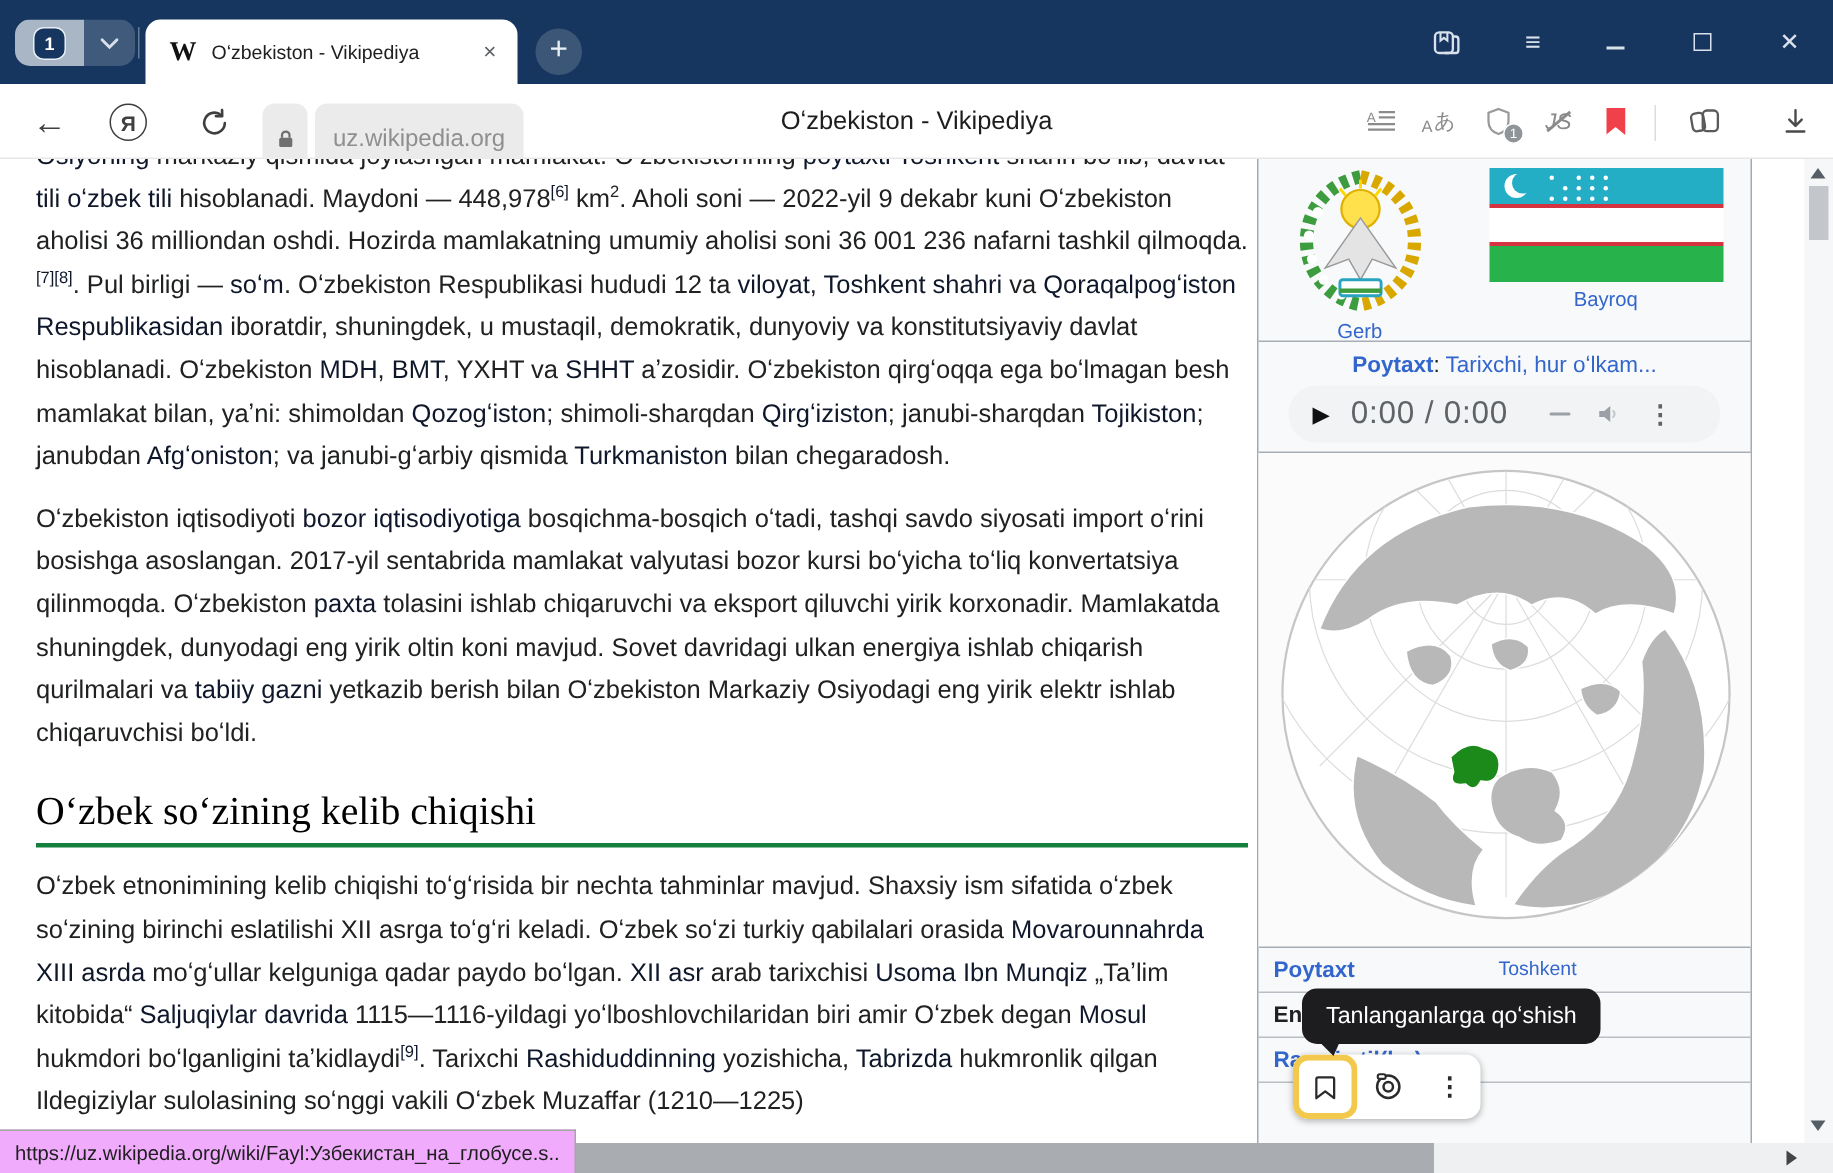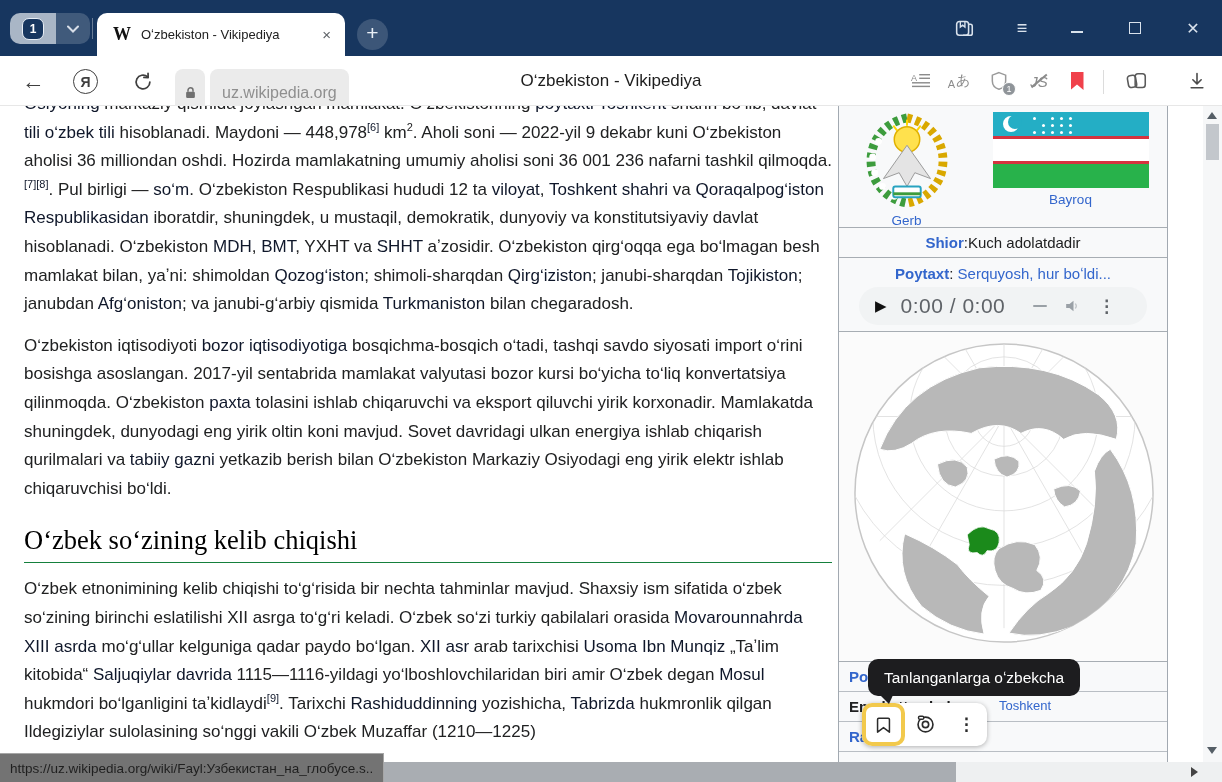--- a/index.html
+++ b/index.html
@@ -52,21 +52,21 @@
   .t-divider { position:absolute; left:1103px; top:14px; width:1px; height:24px; background:#dcdcdc; }
   .i-coll { left:1124px; }
   .i-down { left:1184px; }
 
   
   .content { position:absolute; left:0; top:106px; width:1222px; height:656px; background:#fff; overflow:hidden; }
   .article { position:absolute; left:24px; top:-16px; width:808px; color:#202122; }
   .article p { font-size:17px; line-height:28.6px; margin-bottom:13px; }
   .article sup { font-size:11px; line-height:0; }
   .wlink { color:#0f172a; cursor:pointer; }
-  .article h2 { font-family:"Liberation Serif", serif; font-weight:normal; font-size:26.5px; color:#000; margin:22px 0 12px; padding-bottom:6px; border-bottom:1px solid #15803d; }
+  .article h2 { font-family:"Liberation Serif", serif; font-weight:normal; font-size:26.5px; color:#000; margin:22px 0 12px; padding-bottom:6px; border-bottom:3px solid #15803d; }
 
   
   .infobox { position:absolute; left:838px; top:0; width:330px; height:700px; background:#f8f9fa; border-left:1px solid #a2a9b1; border-right:1px solid #a2a9b1; font-size:14.5px; color:#202122; }
   .ib-sec { border-bottom:1px solid #a7adb3; }
   .ib-images { height:122px; display:flex; justify-content:space-around; align-items:flex-start; padding-top:3px; }
   .img-col { display:flex; flex-direction:column; align-items:center; }
   .caption { font-size:13.5px; color:#3366cc; margin-top:4px; cursor:pointer; }
   .flagbox { position:relative; width:156px; height:76px; margin-top:3px; cursor:pointer;
     background:linear-gradient(to bottom,#24aec5 0 32%,#d5333f 32% 35%,#ffffff 35% 65%,#d5333f 65% 68%,#28b24b 68% 100%); }
   .crescent { position:absolute; left:10px; top:4px; width:16px; height:16px; border-radius:50%; background:#fff; }
@@ -102,21 +102,21 @@
   .ab-btn.hl { box-shadow:inset 0 0 0 4px #f2c94c; border-radius:10px; width:43px; }
 
   
   .vscroll { position:absolute; left:1203px; top:106px; width:19px; height:656px; background:#f6f7f8; z-index:20; }
   .vs-up { position:absolute; top:6px; left:4px; width:0; height:0; border-left:5.5px solid transparent; border-right:5.5px solid transparent; border-bottom:7px solid #555e66; cursor:pointer; }
   .vs-thumb { position:absolute; top:18px; left:3px; width:13px; height:36px; background:#c3c7cc; cursor:grab; }
   .vs-down { position:absolute; bottom:8px; left:4px; width:0; height:0; border-left:5.5px solid transparent; border-right:5.5px solid transparent; border-top:7px solid #555e66; cursor:pointer; }
   .hscroll { position:absolute; left:0; top:762px; width:1222px; height:20px; background:#eef0f1; z-index:20; }
   .hs-thumb { position:absolute; left:0; top:0; width:956px; height:20px; background:#a9adb2; cursor:grab; }
   .hs-right { position:absolute; right:24px; top:5px; width:0; height:0; border-top:5.5px solid transparent; border-bottom:5.5px solid transparent; border-left:7px solid #444; cursor:pointer; }
-  .statusbar { position:absolute; left:0; top:753px; height:29px; background:#737373; border:1px solid #a6a6a6; border-left:none; border-bottom:none; display:flex; align-items:center; padding:0 10px; z-index:50; }
+  .statusbar { position:absolute; left:0; top:753px; height:29px; background:#f0abfc; border:1px solid #a6a6a6; border-left:none; border-bottom:none; display:flex; align-items:center; padding:0 10px; z-index:50; }
   .statusbar span { font-size:13.5px; color:#1f1f1f; white-space:nowrap; }
 </style>
 </head>
 <body>
 
 <div class="window">
 
   <div class="titlebar">
     <div class="tabgroup">
       <div class="tg-left">
@@ -247,28 +247,23 @@
         </div>
         <div class="img-col">
           <div class="flagbox">
             <div class="crescent"></div>
             <div class="stars"></div>
           </div>
           <div class="caption">Bayroq</div>
         </div>
       </div>
 
-      <div class="ib-sec ib-motto">
-        <span class="ib-label">Shior</span>
-          <span>: </span>
-          <span>Kuch adolatdadir</span>
-      </div>
 
       <div class="ib-sec ib-anthem">
-        <span class="ib-label">Poytaxt</span><span>: </span><span class="anthem-link">Serquyosh, hur boʻldi...</span>
+        <span class="ib-label">Poytaxt</span><span>: </span><span class="anthem-link">Tarixchi, hur oʻlkam...</span>
         <div class="player">
           <span class="play-btn">▶</span>
           <span class="ptime">0:00 / 0:00</span>
           <div class="vol-dash"></div>
           <div class="speaker">
             <svg width="17" height="16" viewBox="0 0 24 24">
               <path d="M4 9 H9 L15 4 V20 L9 15 H4 Z" fill="#9aa0a6"></path>
               <path d="M18 9 a4.5 4.5 0 0 1 0 6" fill="none" stroke="#c4c7cb" stroke-width="2" stroke-linecap="round"></path>
             </svg>
           </div>
@@ -327,21 +322,21 @@
           <div class="cell-l plain">Eng katta shahar</div>
           <div class="cell-v">Toshkent</div>
         </div>
         <div class="ib-row">
           <div class="cell-l link">Rasmiy til(lar)</div>
         </div>
       </div>
     </div>
 
     <div class="tooltip">
-        <span>Tanlanganlarga oʻzbekcha</span>
+        <span>Tanlanganlarga qoʻshish</span>
       </div>
     <div class="actionbar">
       <div class="ab-btn hl">
         <svg width="19" height="20" viewBox="0 0 24 24">
           <path d="M6 3.5 H18 A1.5 1.5 0 0 1 19.5 5 V21 L12 15.2 L4.5 21 V5 A1.5 1.5 0 0 1 6 3.5 Z" fill="none" stroke="#2b2b2b" stroke-width="1.9" stroke-linejoin="round"></path>
         </svg>
       </div>
       <div class="ab-btn">
         <svg width="21" height="21" viewBox="0 0 24 24">
           <circle cx="12" cy="12" r="8.5" fill="none" stroke="#2b2b2b" stroke-width="1.9"></circle>

